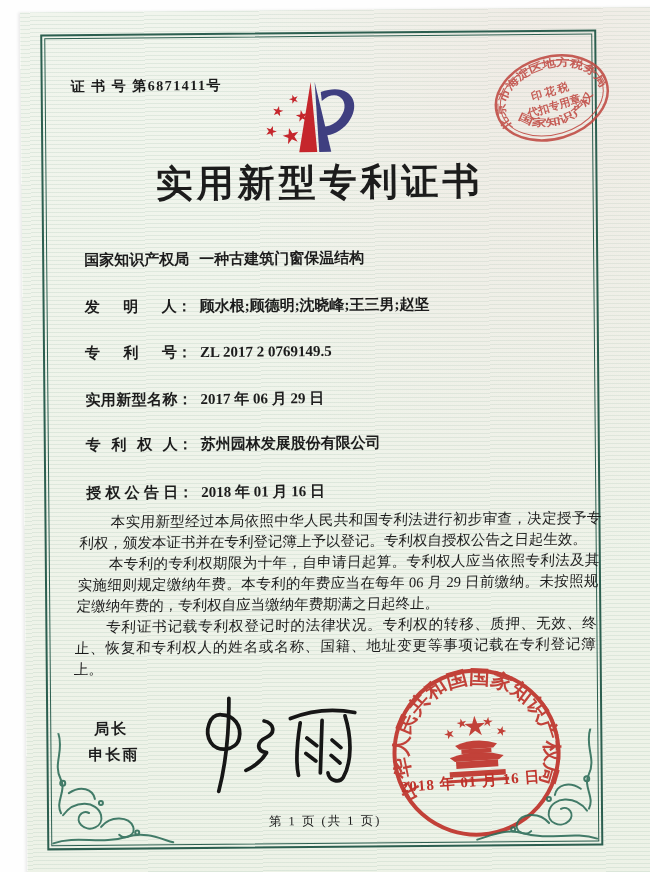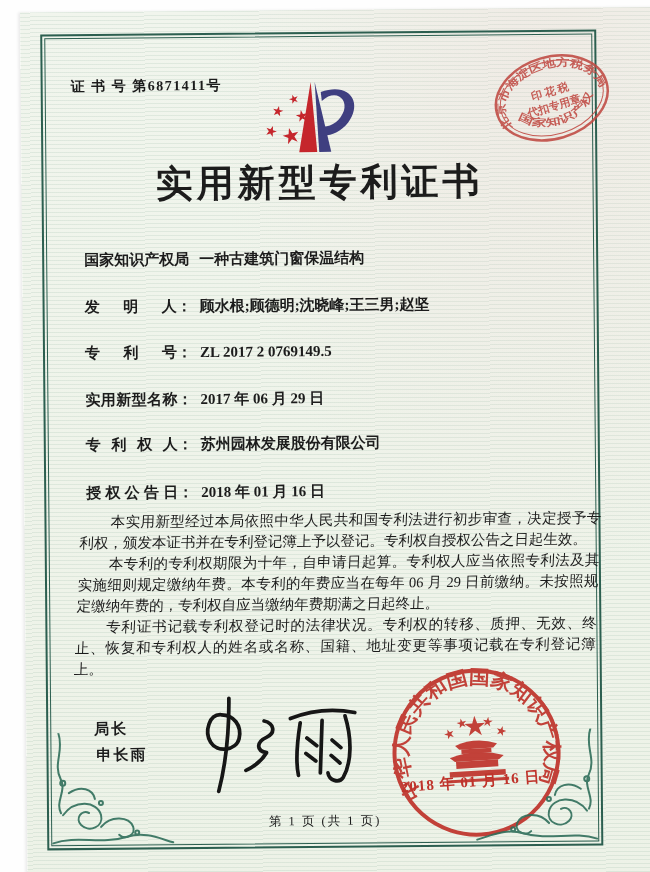--- a/index.html
+++ b/index.html
@@ -31,21 +31,21 @@
   .logo-svg{left:220px;top:44px;}
   .stamp-svg{left:436px;top:8px;opacity:0.88;}
   .title{left:0;top:124px;width:100%;text-align:center;font-size:37px;font-weight:700;letter-spacing:4px;white-space:nowrap;}
   .field-row{left:40px;font-size:15px;font-weight:600;white-space:nowrap;}
   .flabel{display:inline-block;width:92px;text-align:justify;text-align-last:justify;}
   .fvalue{margin-left:8px;}
   .paras{left:30px;top:476px;width:521px;font-size:14.5px;line-height:21px;text-align:justify;transform:skewX(-3deg);}
   .paras p{margin:0;text-indent:2.1em;}
   .sig-label{font-family:"Liberation Sans","DejaVu Sans",sans-serif;font-weight:700;font-size:15px;letter-spacing:2px;}
   .sig-title{left:46px;top:684px;}
-  .sig-name{left:48px;top:710px;}
+  .sig-name{left:40px;top:710px;}
   .signature-svg{left:136px;top:658px;}
   .seal-svg{left:340px;top:632px;opacity:0.92;}
   .seal-date{left:352px;top:740px;color:#bf332b;font-size:15px;font-weight:700;letter-spacing:1px;transform:rotate(-4deg);white-space:nowrap;}
   .footer{left:0;top:779px;width:100%;text-align:center;font-size:12.5px;letter-spacing:2px;}
   .orn-left{left:0;bottom:1px;}
   .orn-right{right:0;bottom:1px;transform:scaleX(-1);}
   svg text{font-weight:700;}
 </style>
 </head>
 <body>

